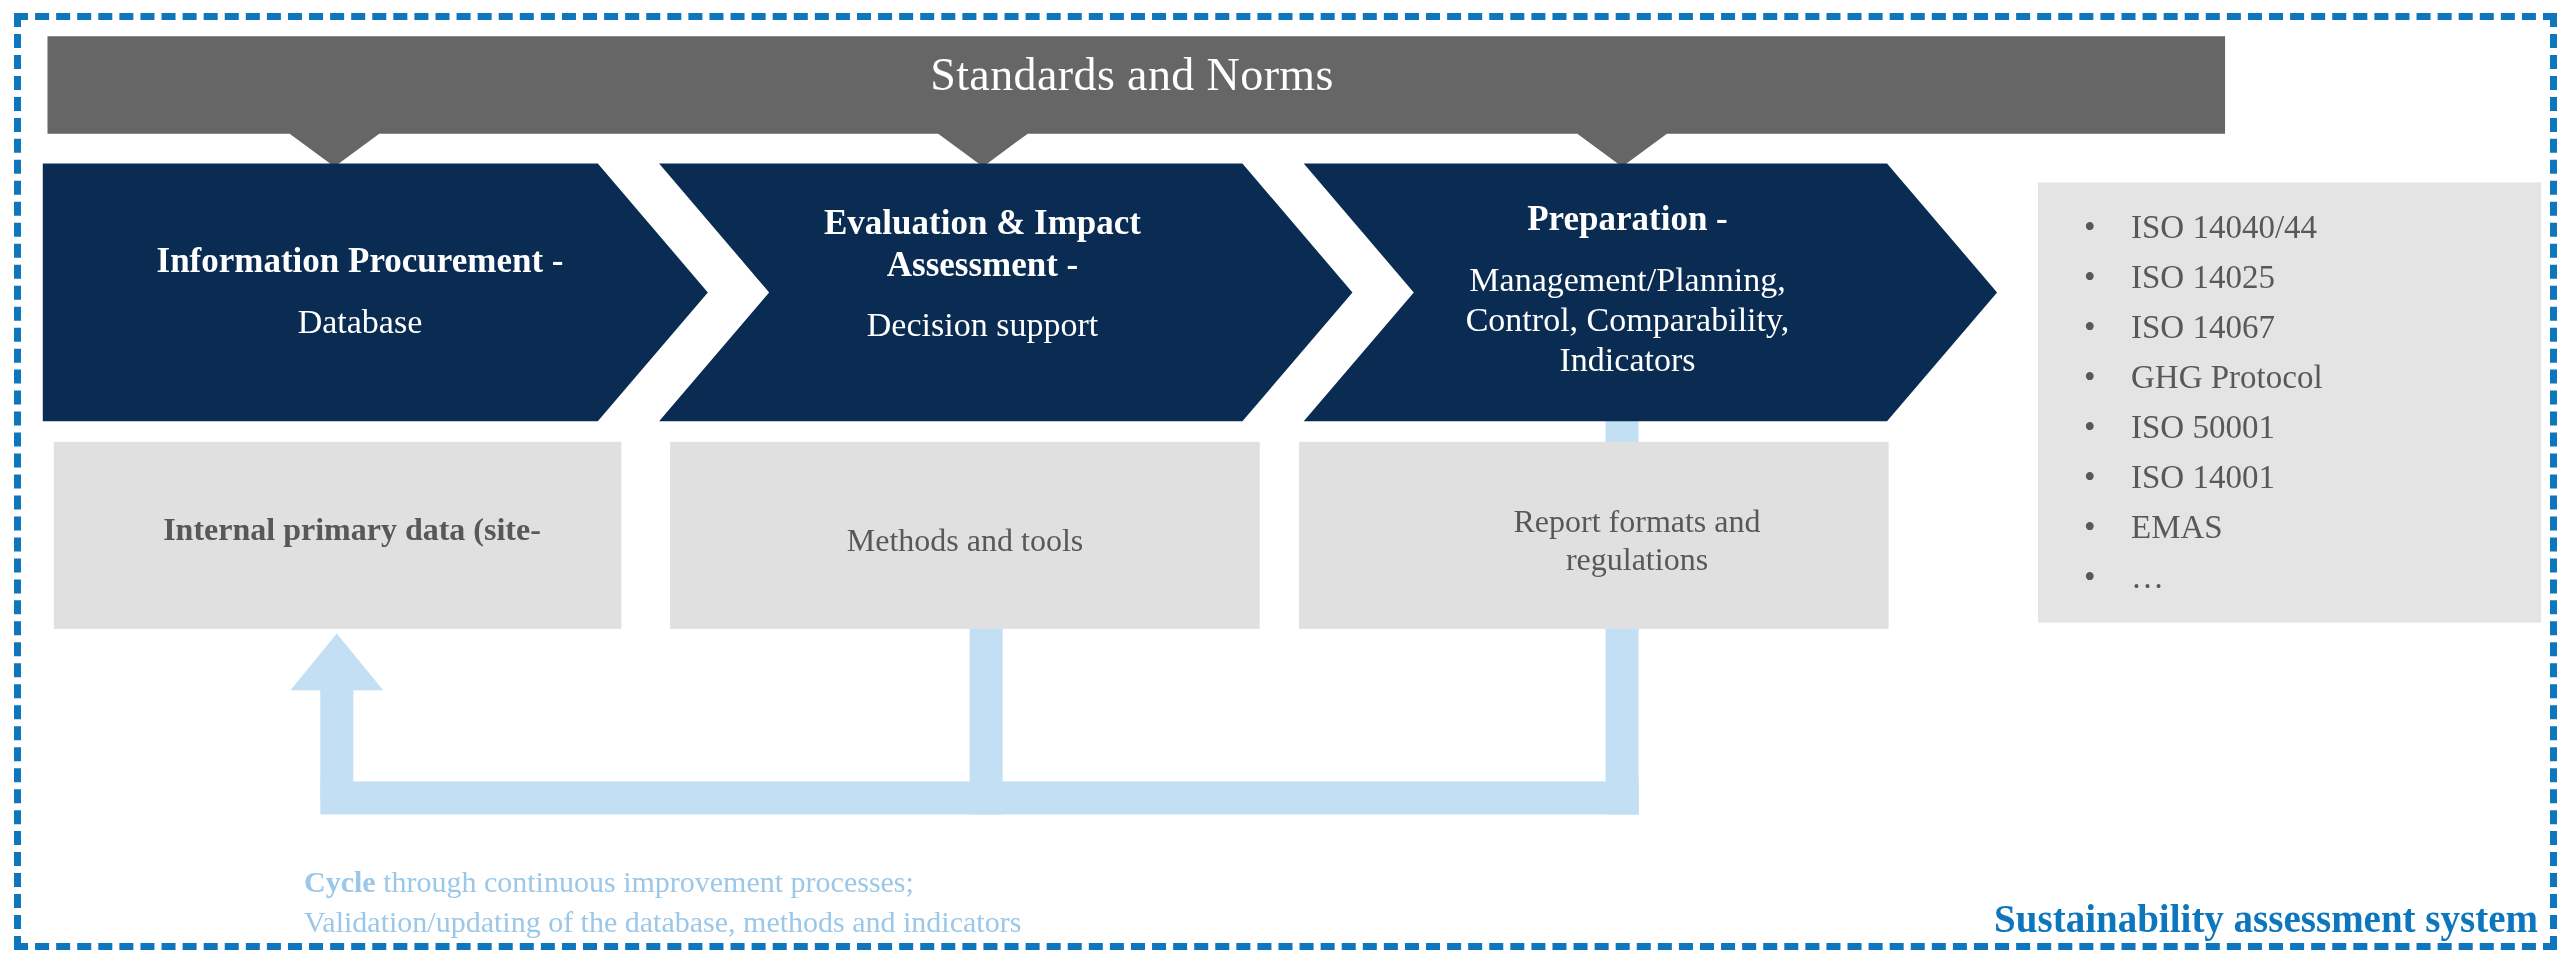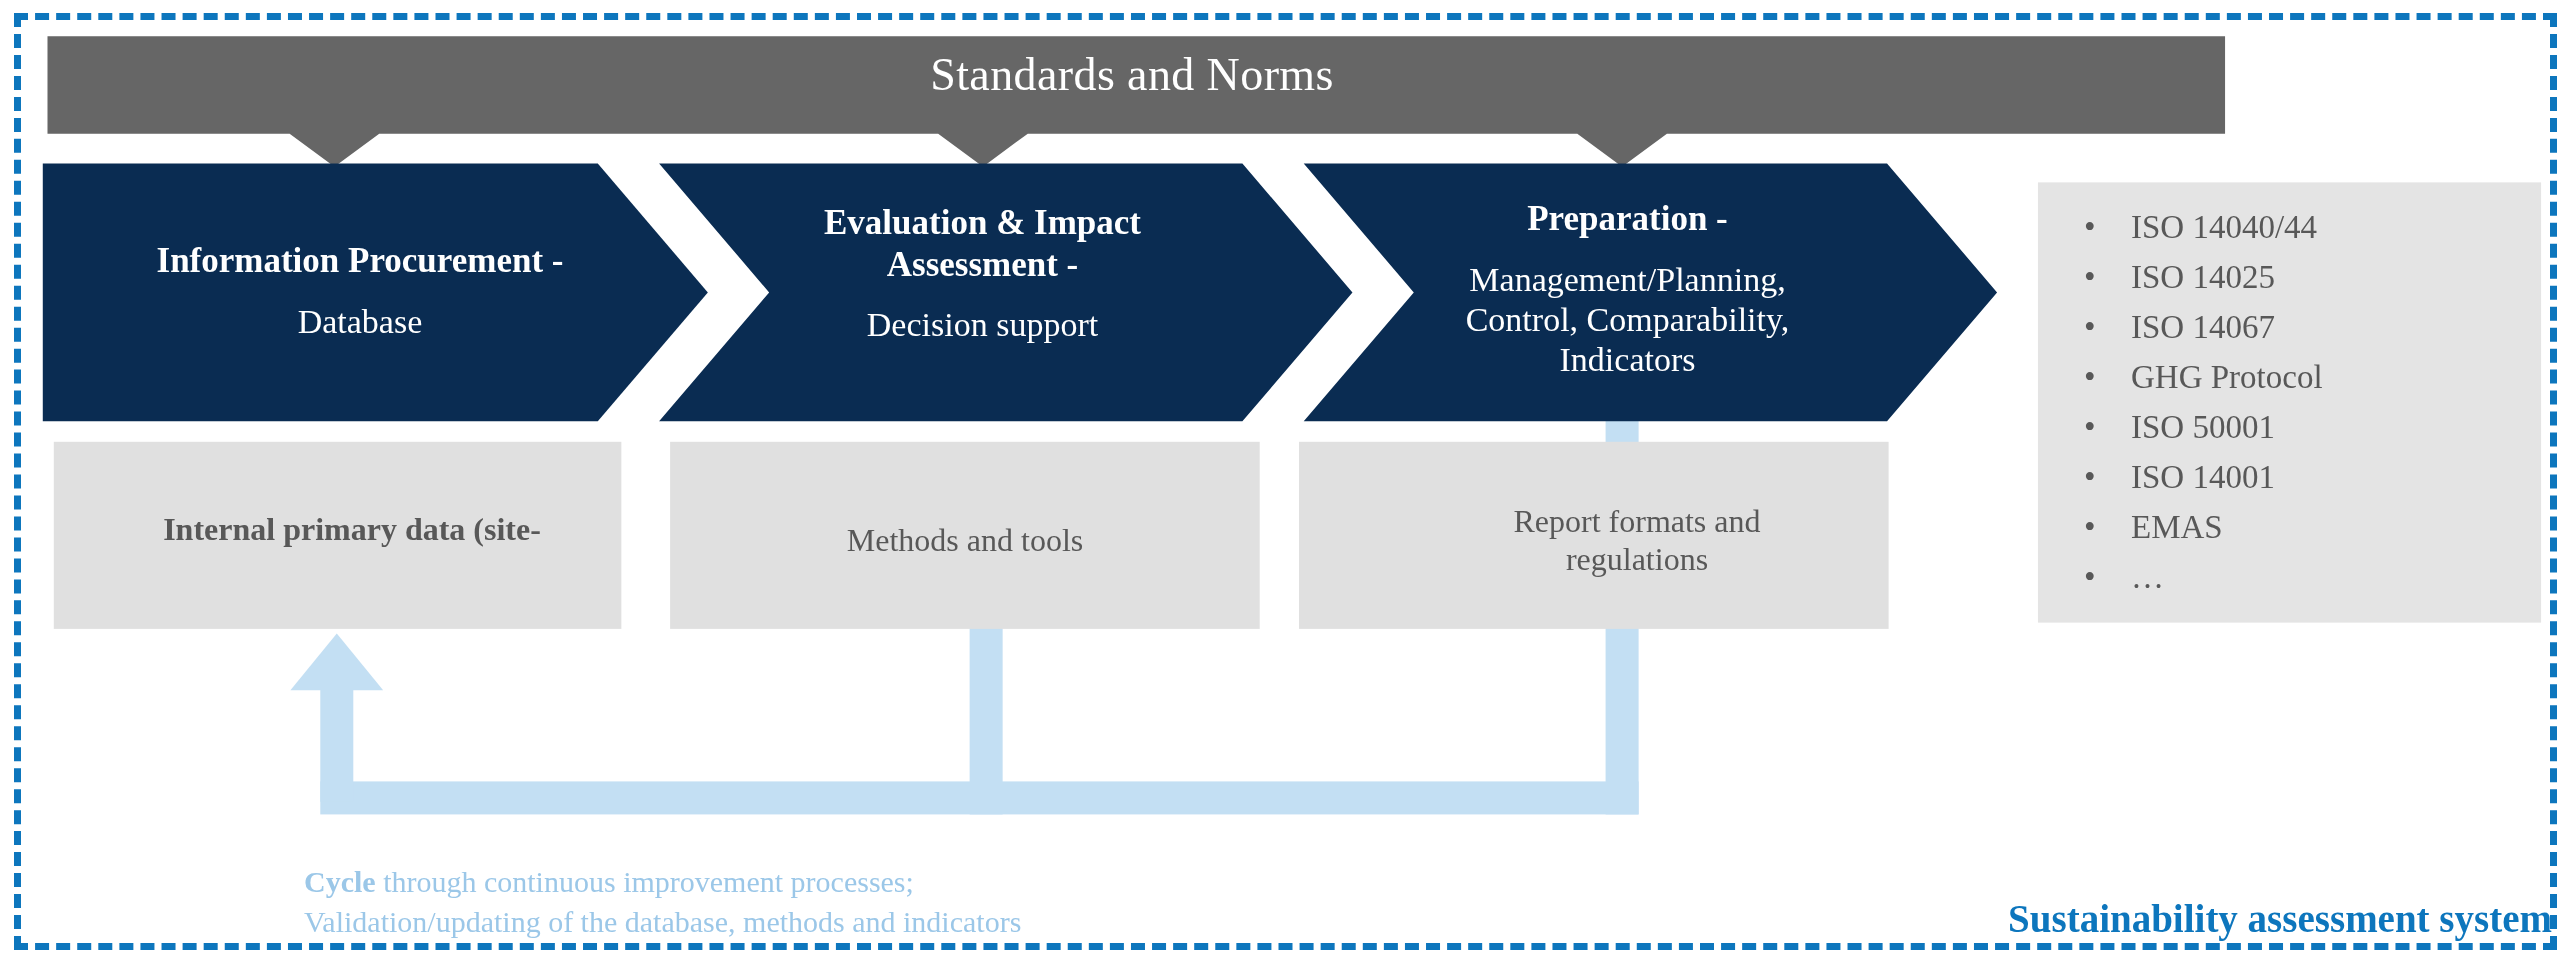--- a/index.html
+++ b/index.html
@@ -126,21 +126,21 @@
     font-size: 30px;
     line-height: 1.34;
     text-align: left;
     margin-top: 43px;
   }
   #cycle-caption .cyc-bold { font-weight: bold; }
 
   
   #system-label {
     position: absolute;
-    right: 24px;
+    right: 38px;
     bottom: 22px;
     color: #0d76bd;
     font-size: 39px;
     font-weight: bold;
     white-space: nowrap;
     text-align: right;
   }
 </style>
 </head>
 <body>

